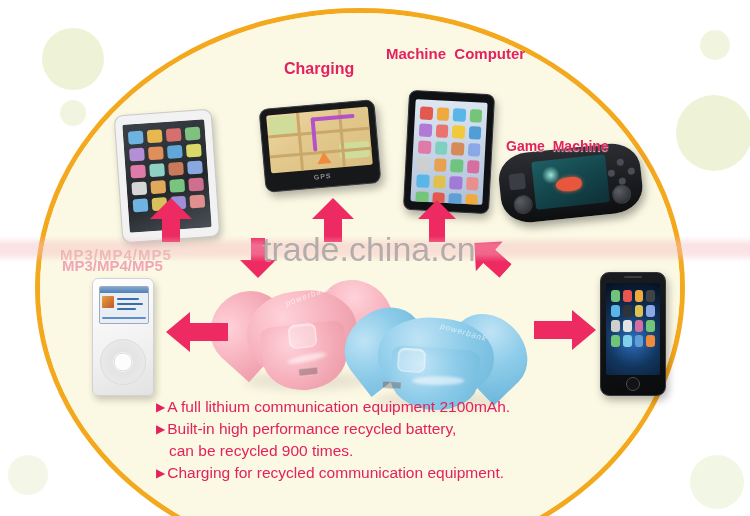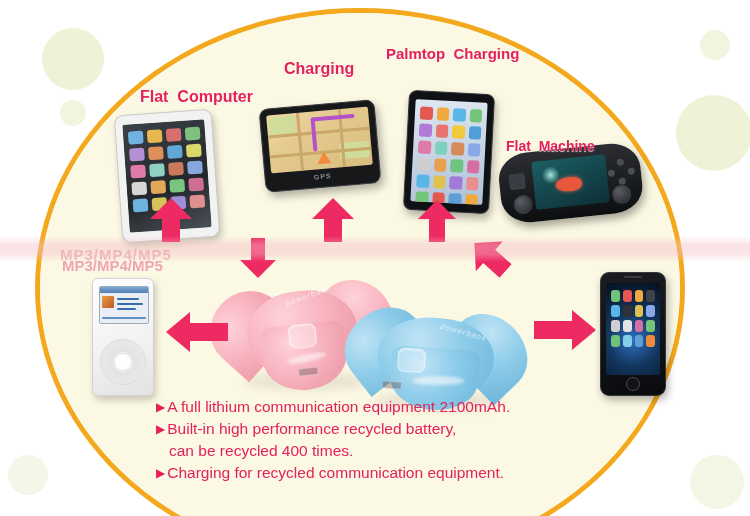--- a/index.html
+++ b/index.html
@@ -498,38 +498,38 @@
   </div>
 
   <div class="arrow" style="left:534px;top:310px;">
     <svg width="62" height="40" viewBox="0 0 62 40">
       <polygon points="62,20 38,0 38,11 0,11 0,29 38,29 38,40" fill="#ee2a63"></polygon>
     </svg>
   </div>
 
   <div id="wm-band"></div>
   <div id="wm-ghost">MP3/MP4/MP5</div>
-
-  <div class="label" id="lbl-flat">Flat  Computer</div>
+  <div id="wm-text">trade.china.cn</div>
+
   <div class="label" id="lbl-nav">Charging</div>
-  <div class="label" id="lbl-palm">Palmtop  Charging</div>
+  <div class="label" id="lbl-palm">Machine  Computer</div>
   <div class="label" id="lbl-hand">
-    <div>Flat  Machine</div>
+    <div>Game  Machine</div>
   </div>
   <div class="label" id="lbl-mp3">MP3/MP4/MP5</div>
 
   <div id="bullets">
     <div class="row">
       <span class="mark">▶</span>
       <span class="txt">A full lithium communication equipment 2100mAh.</span>
     </div>
     <div class="row">
       <span class="mark">▶</span>
       <span class="txt">Built-in high performance recycled battery,</span>
     </div>
-    <div class="cont">can be recycled 400 times.</div>
+    <div class="cont">can be recycled 900 times.</div>
     <div class="row">
       <span class="mark">▶</span>
       <span class="txt">Charging for recycled communication equipment.</span>
     </div>
   </div>
 
 </div>
 
 </body></html>

